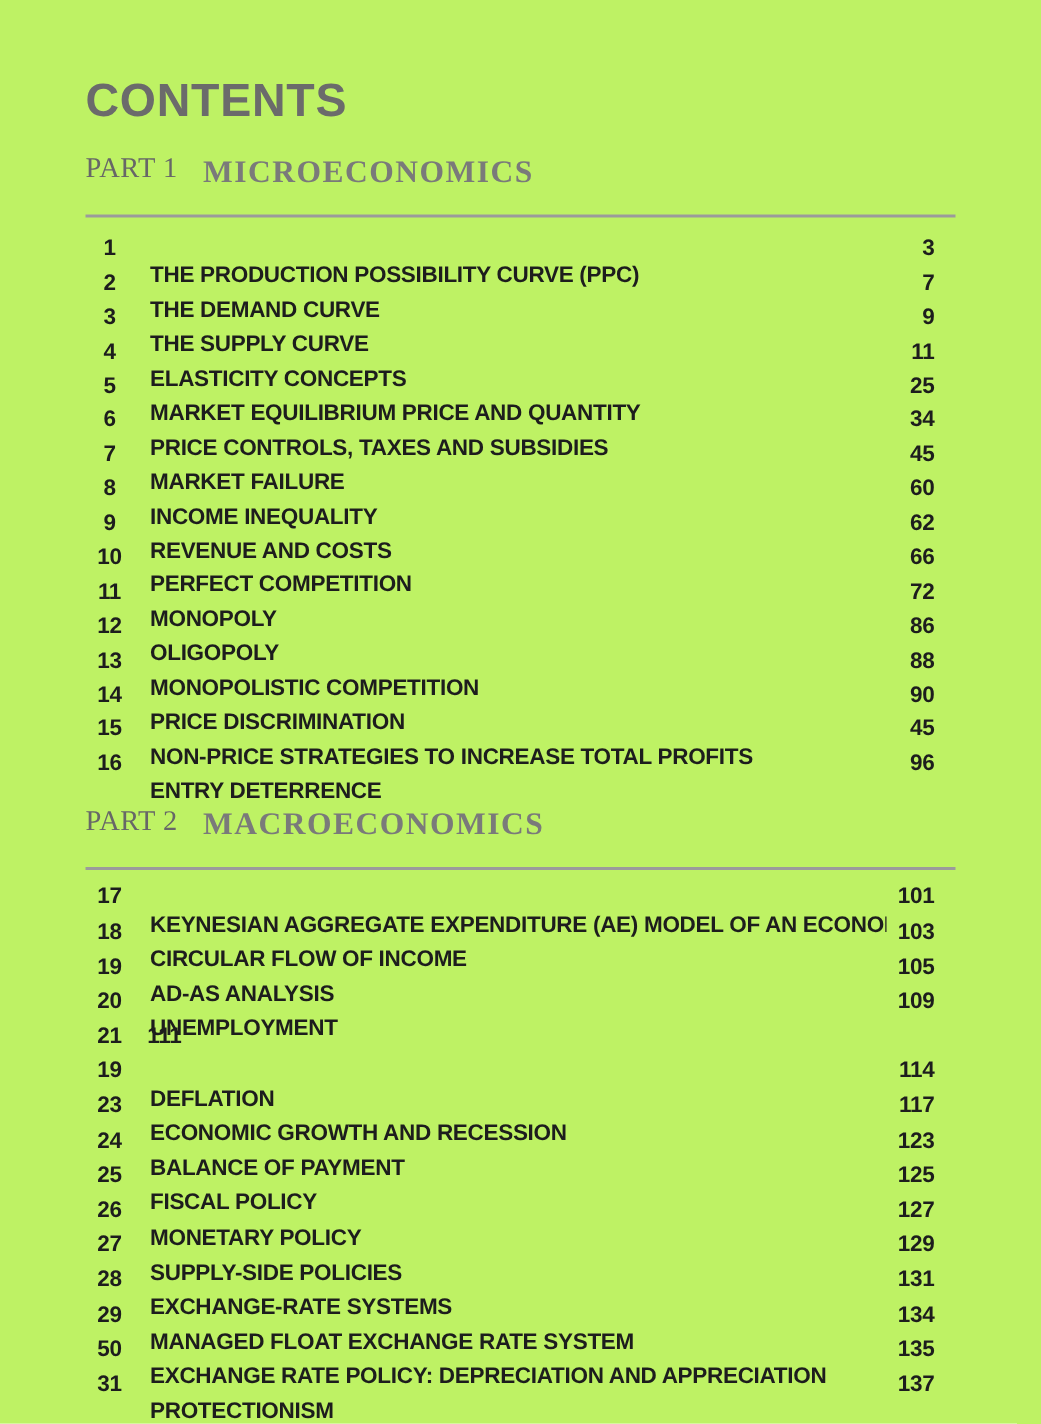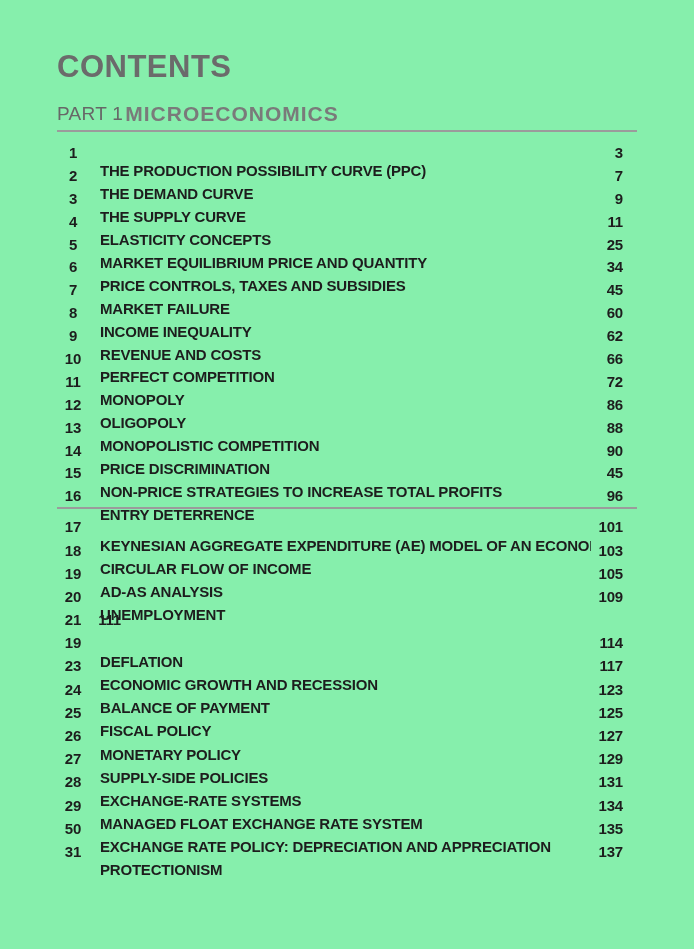--- a/index.html
+++ b/index.html
@@ -12,55 +12,56 @@
     height: 949px;
     overflow: hidden;
     font-family: "Liberation Sans", sans-serif;
     -webkit-font-smoothing: antialiased;
   }
   .page {
     box-sizing: border-box;
     width: 694px;
     height: 949px;
     padding: 0 57px;
-    background: #86efac;
+    background: #bef264;
   }
   .doc-title {
     margin: 0;
     padding-top: 48px;
     font-size: 31px;
     line-height: 38px;
     font-weight: bold;
     letter-spacing: 0.5px;
     color: #6b6b6b;
   }
   .toc-section .section-header {
     display: flex;
-    align-items: center;
-    padding-bottom: 4px;
+    align-items: flex-start;
+    padding-bottom: 16px;
+    font-family: Liberation Serif, serif;
   }
   .toc-section .section-rule {
     height: 0;
     border-bottom: 2px solid #9b9b9b;
     margin: 0;
   }
   .s1 .section-header { margin-top: 16px; }
   .s2 .section-header { margin-top: 17px; }
   .part-label {
     font-size: 19px;
     font-weight: 400;
     color: #676767;
     letter-spacing: 0.3px;
   }
   .part-name {
     font-size: 21px;
     font-weight: bold;
     color: #7a7a7a;
     letter-spacing: 1px;
-    margin-left: 2px;
+    margin-left: 17px;
   }
   .entries {
     padding-right: 14px;
   }
   .s1 .entries { margin-top: 9px; }
   .s2 .entries { margin-top: 6px; }
   .entry {
     display: flex;
     align-items: center;
     font-size: 15px;
@@ -194,20 +195,24 @@
 
   <div class="entry">
     <span class="num">16</span>
     <span class="ttl">ENTRY DETERRENCE</span>
     <span class="pg">96</span>
   </div>
 </div>
   </div>
 
   <div class="toc-section s2">
+    <div class="section-header">
+      <span class="part-label">PART 2</span>
+      <span class="part-name">MACROECONOMICS</span>
+    </div>
     <div class="section-rule"></div>
     <div class="entries">
   <div class="entry">
     <span class="num">17</span>
     <span class="ttl">KEYNESIAN AGGREGATE EXPENDITURE (AE) MODEL OF AN ECONOMY</span>
     <span class="pg">101</span>
   </div>
 
   <div class="entry">
     <span class="num">18</span>

